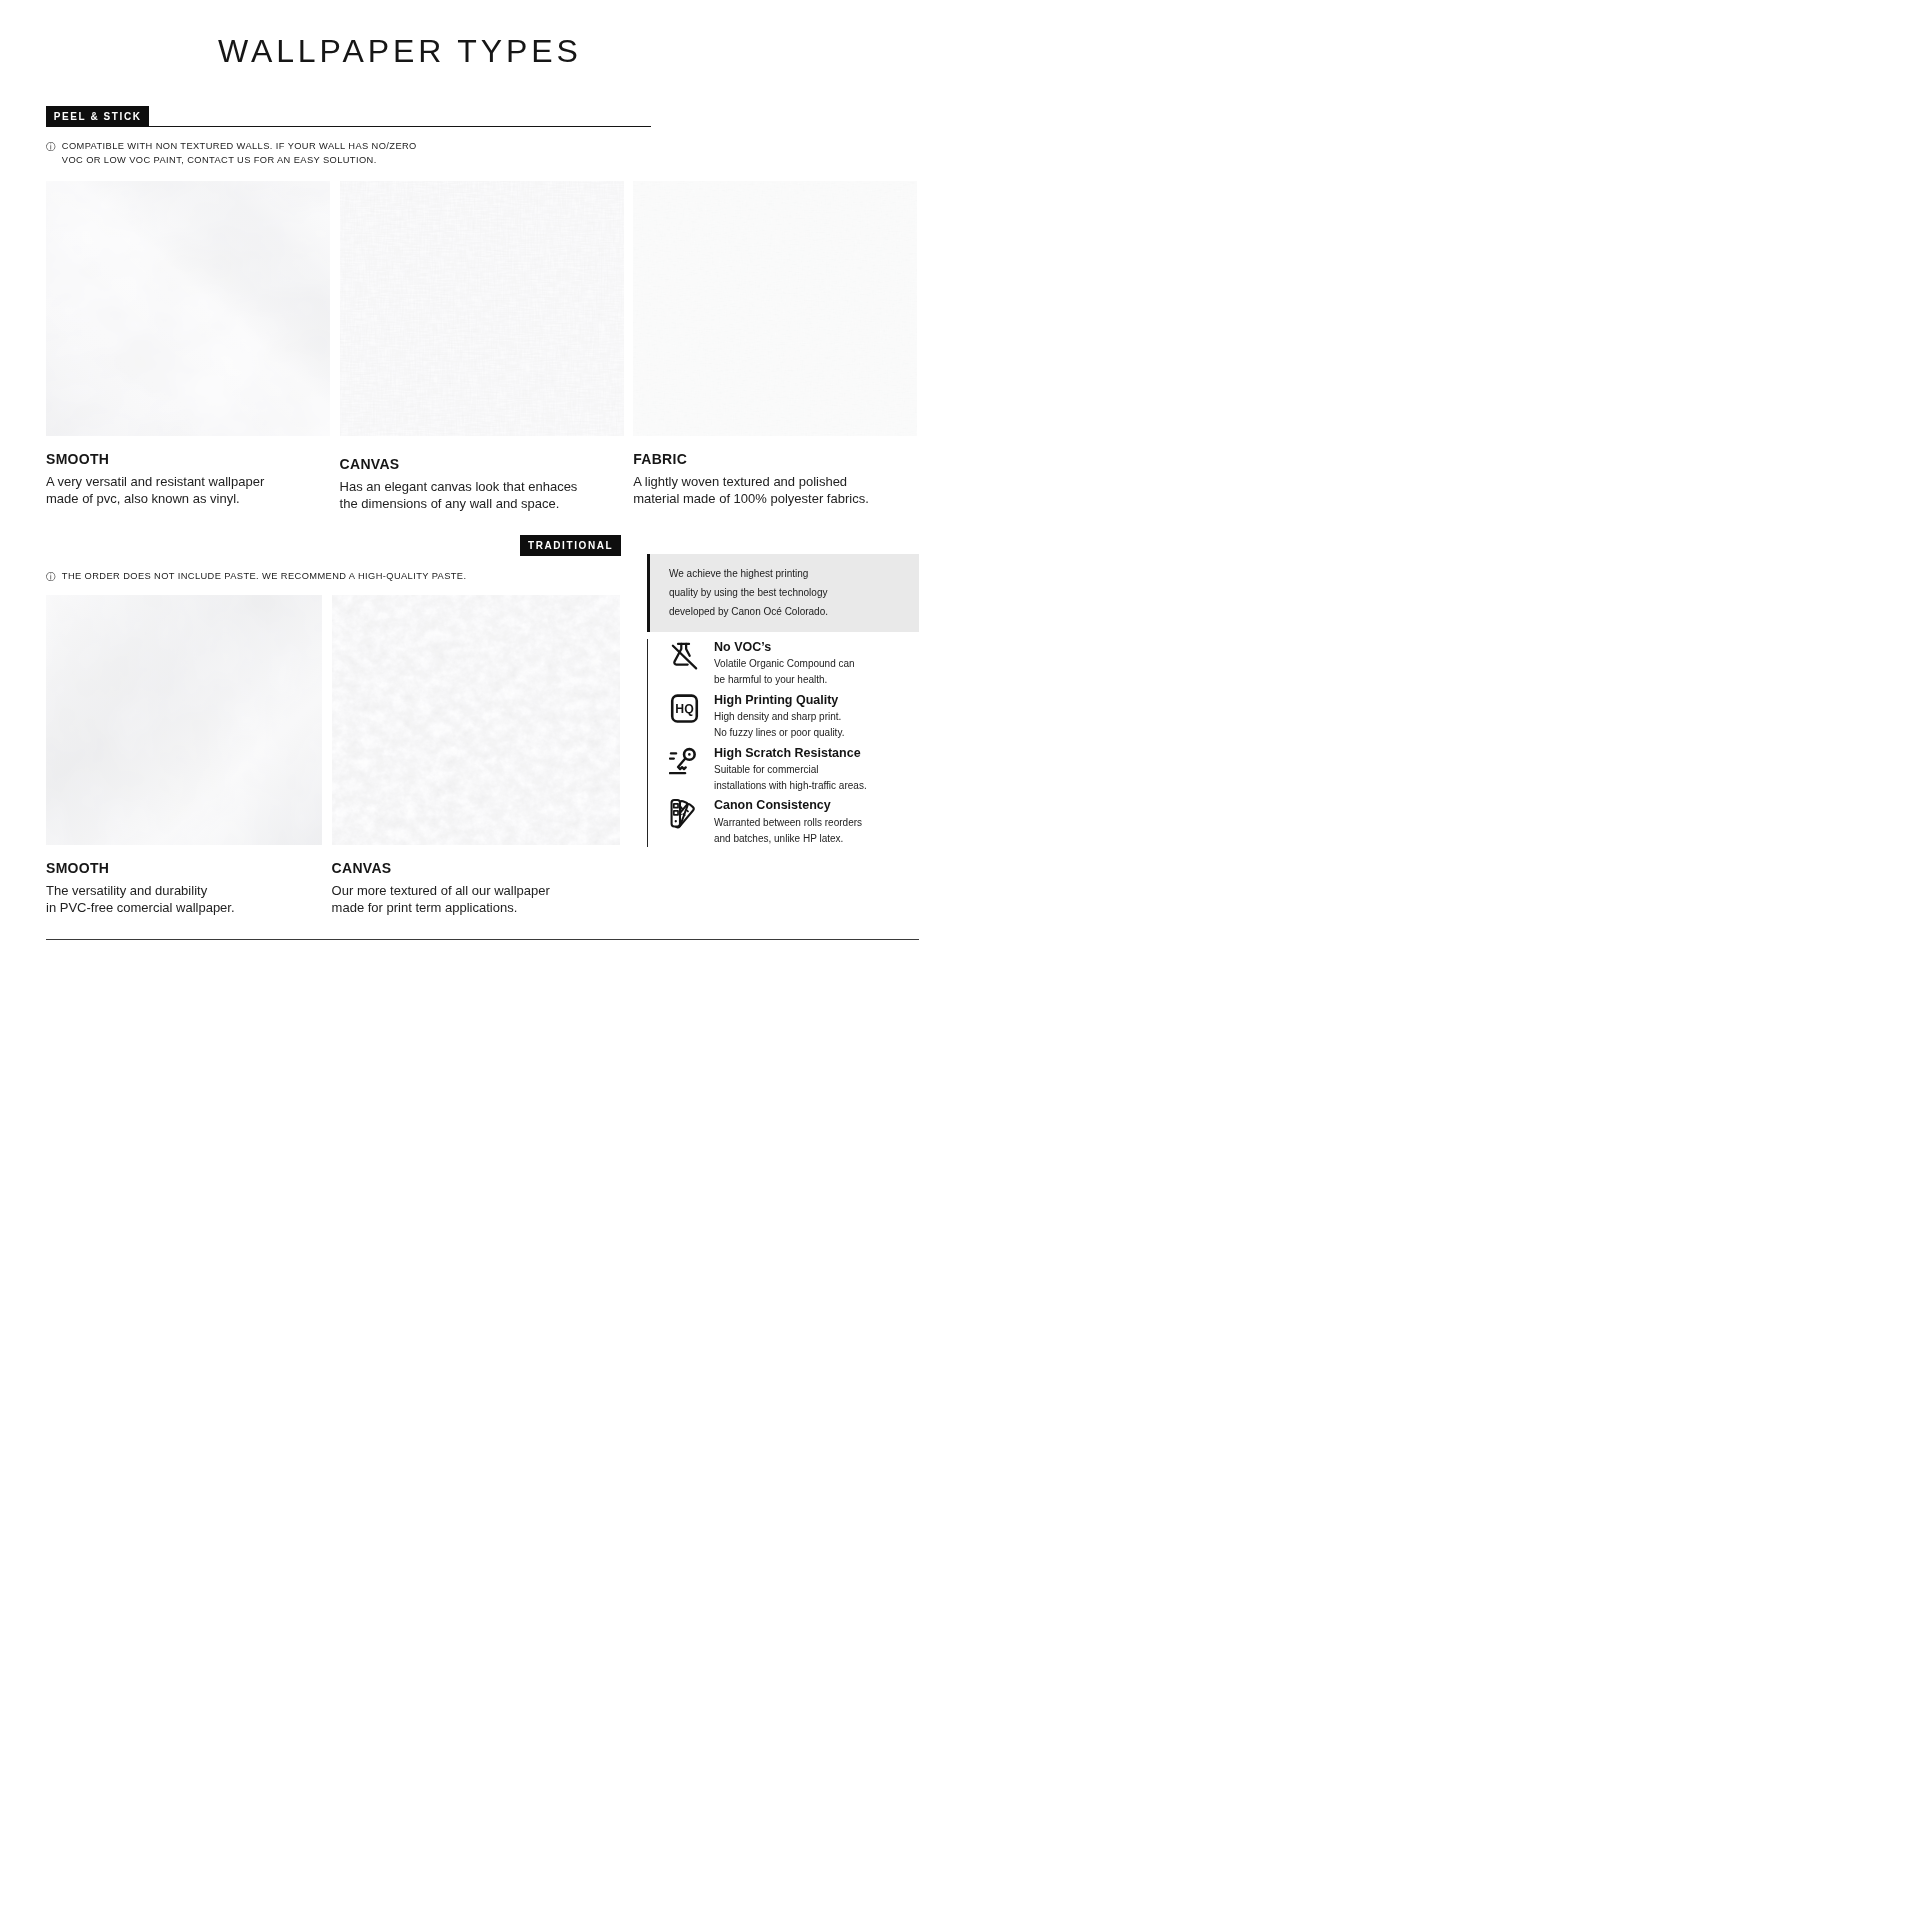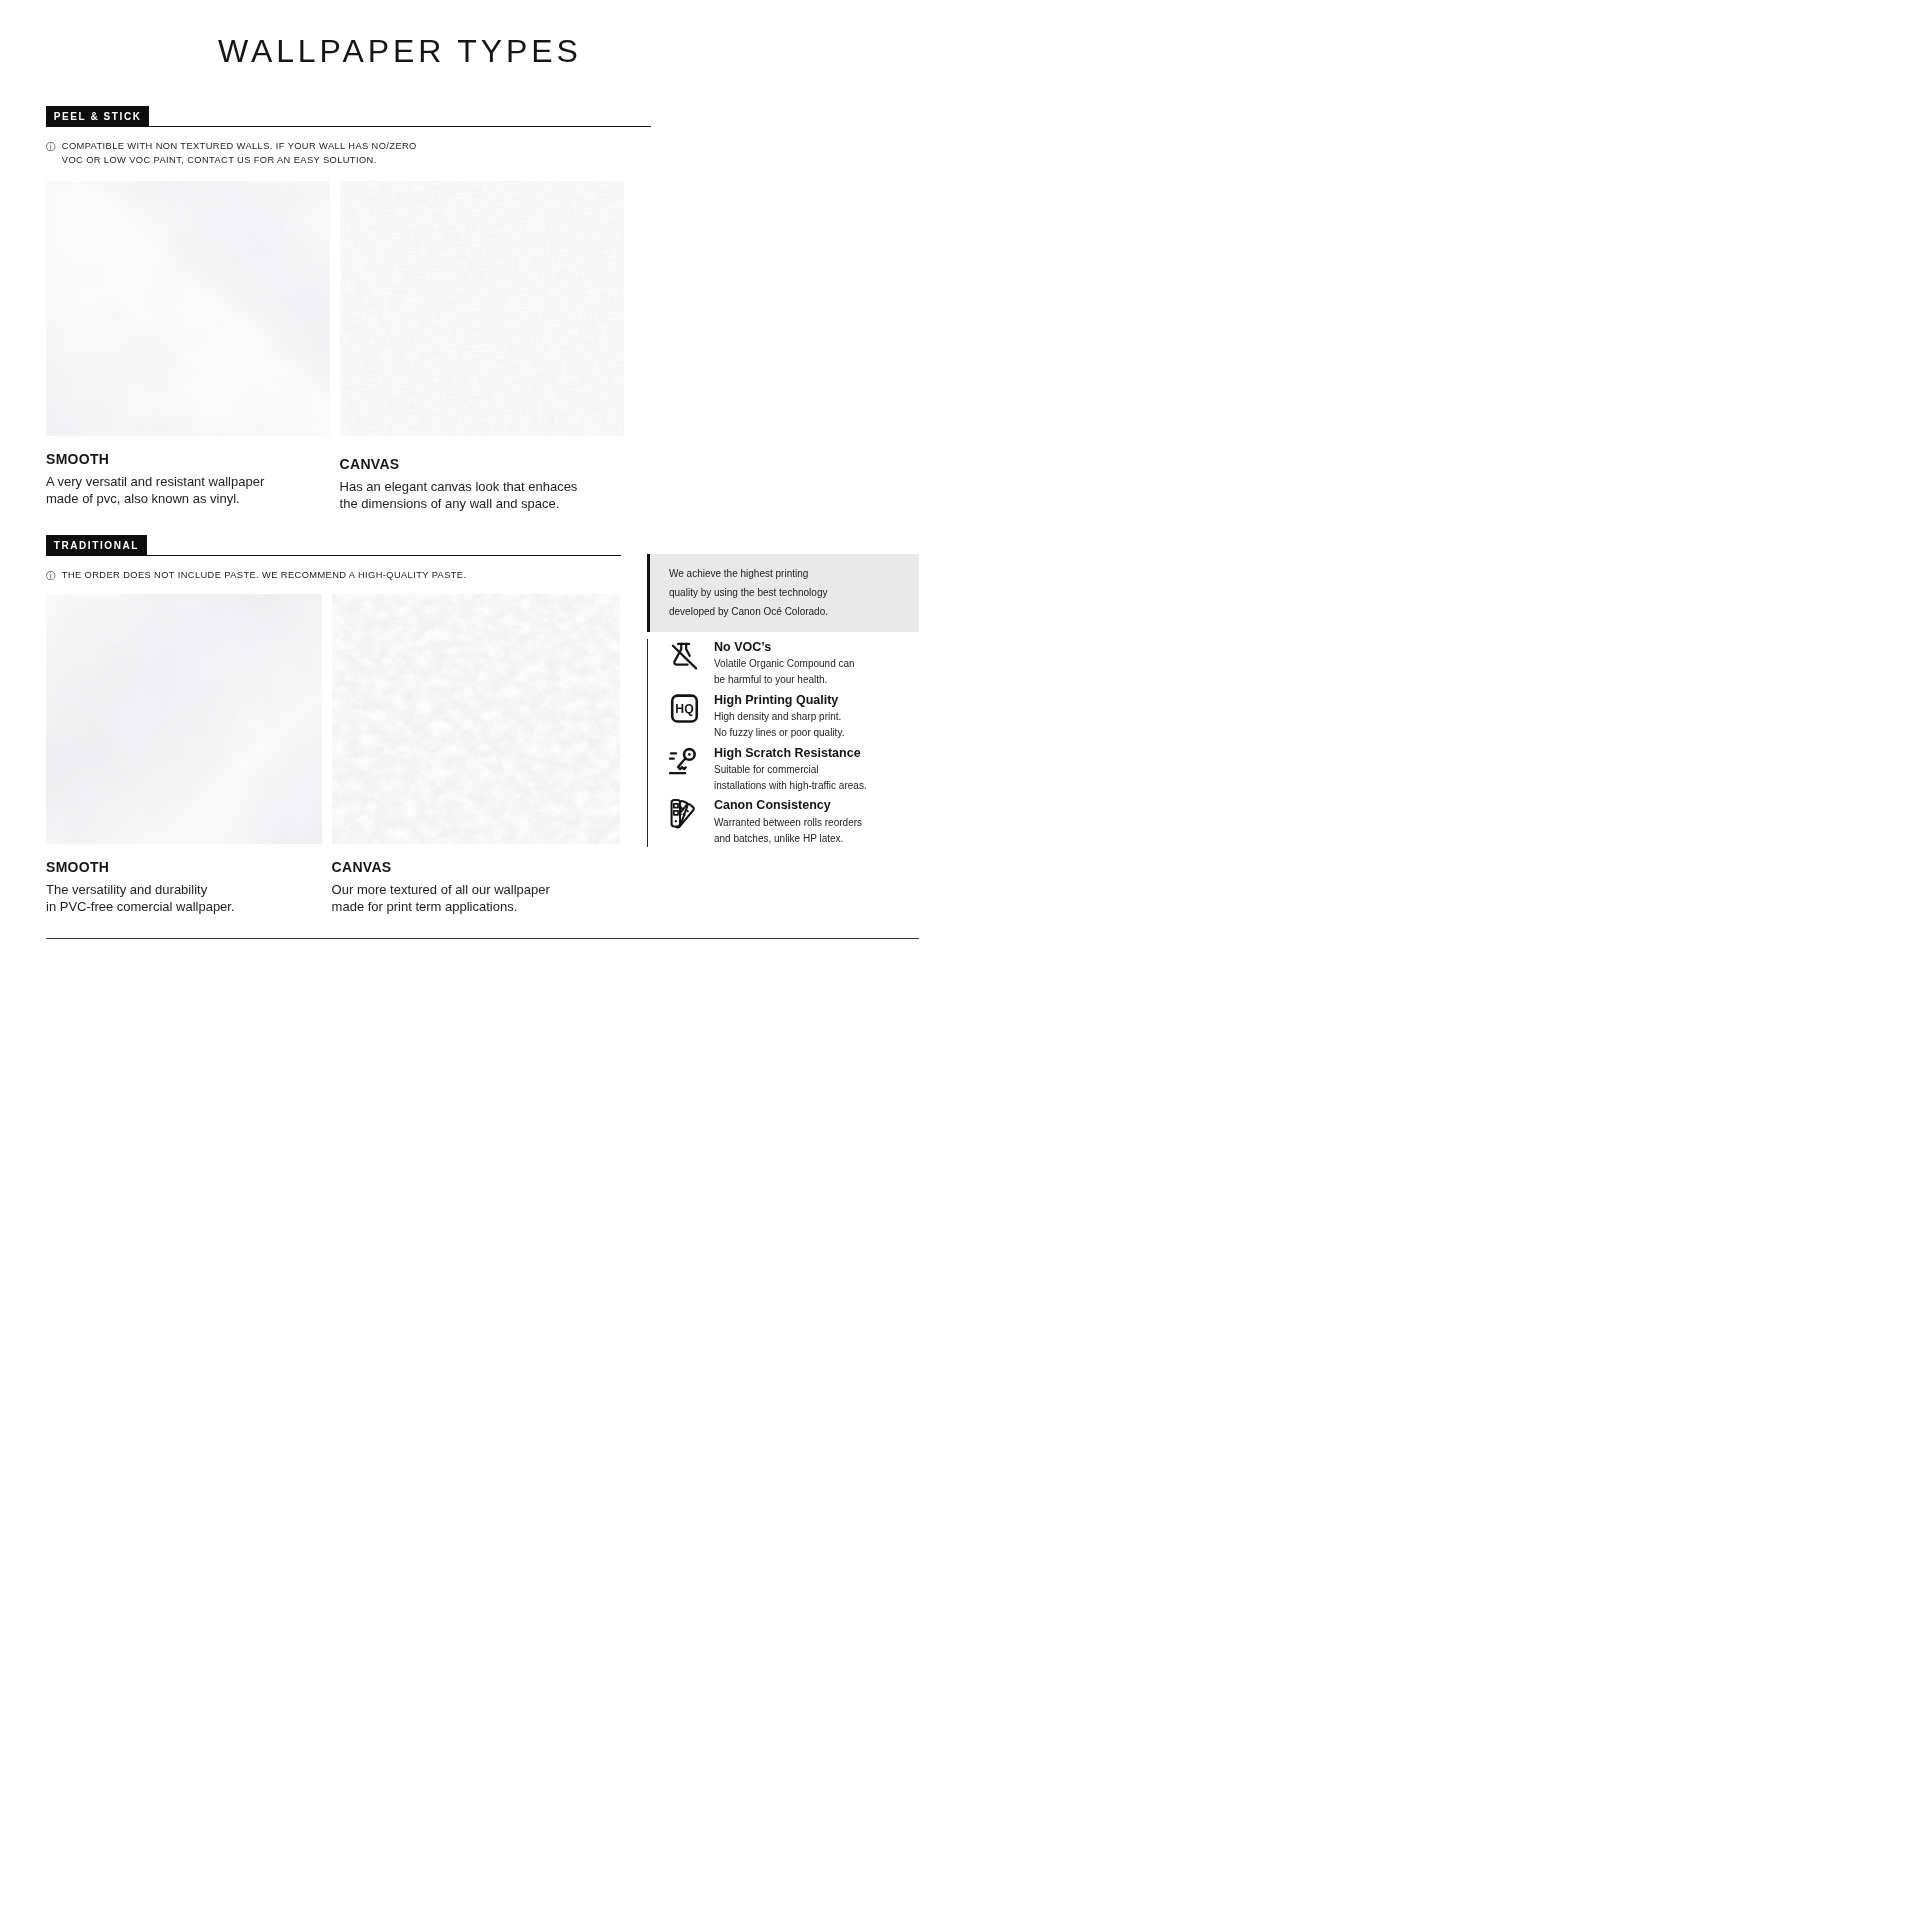--- a/index.html
+++ b/index.html
@@ -15,21 +15,21 @@
   }
   .title{
     margin:33px 0 0 172px;
     font-size:32px;
     font-weight:300;
     letter-spacing:3.9px;
     white-space:nowrap;
     color:#161616;
   }
   .sec-head{display:flex;align-items:flex-end;margin-top:36px;}
-  .sec-head.trad{margin-top:0;}
+  .sec-head.trad{margin-top:0;flex-direction:column;}
   .badge{
     background:#0e0e0e;color:#ffffff;
     font-size:10px;font-weight:700;letter-spacing:1.6px;
     padding:5.1px 7.7px 4.5px 7.7px;
     white-space:nowrap;
     text-align:right;
   }
   .rule{flex:1;border-bottom:1.6px solid #141414;}
   .note{
     display:flex;gap:5.8px;
@@ -215,20 +215,33 @@
             <rect width="443" height="397" filter="url(#fThreadsV)"></rect>
             <rect width="443" height="397" filter="url(#fThreadsH)" opacity="0.55"></rect>
             <rect width="443" height="397" fill="#ffffff" opacity="0.18"></rect>
           </svg>
         </div>
         <h3 class="sample-name shift-down">CANVAS</h3>
         <p class="sample-desc">Has an elegant canvas look that enhaces
 the dimensions of any wall and space.</p>
       </div>
 
+      <div class="sample">
+        <div class="swatch">
+          <svg viewBox="0 0 443 397" preserveAspectRatio="none" role="img">
+            <rect width="443" height="397" fill="#f1f3f3"></rect>
+            <rect width="443" height="397" filter="url(#fFabricV)"></rect>
+            <rect width="443" height="397" filter="url(#fFabricH)" opacity="0.6"></rect>
+            <rect width="443" height="397" fill="#ffffff" opacity="0.15"></rect>
+          </svg>
+        </div>
+        <h3 class="sample-name">FABRIC</h3>
+        <p class="sample-desc">A lightly woven textured and polished
+material made of 100% polyester fabrics.</p>
+      </div>
 
     </div>
   </section>
 
   <div class="lower">
 
     <section class="lower-left">
       <div class="sec-head trad">
         <span class="badge">TRADITIONAL</span>
         <span class="rule"></span>

